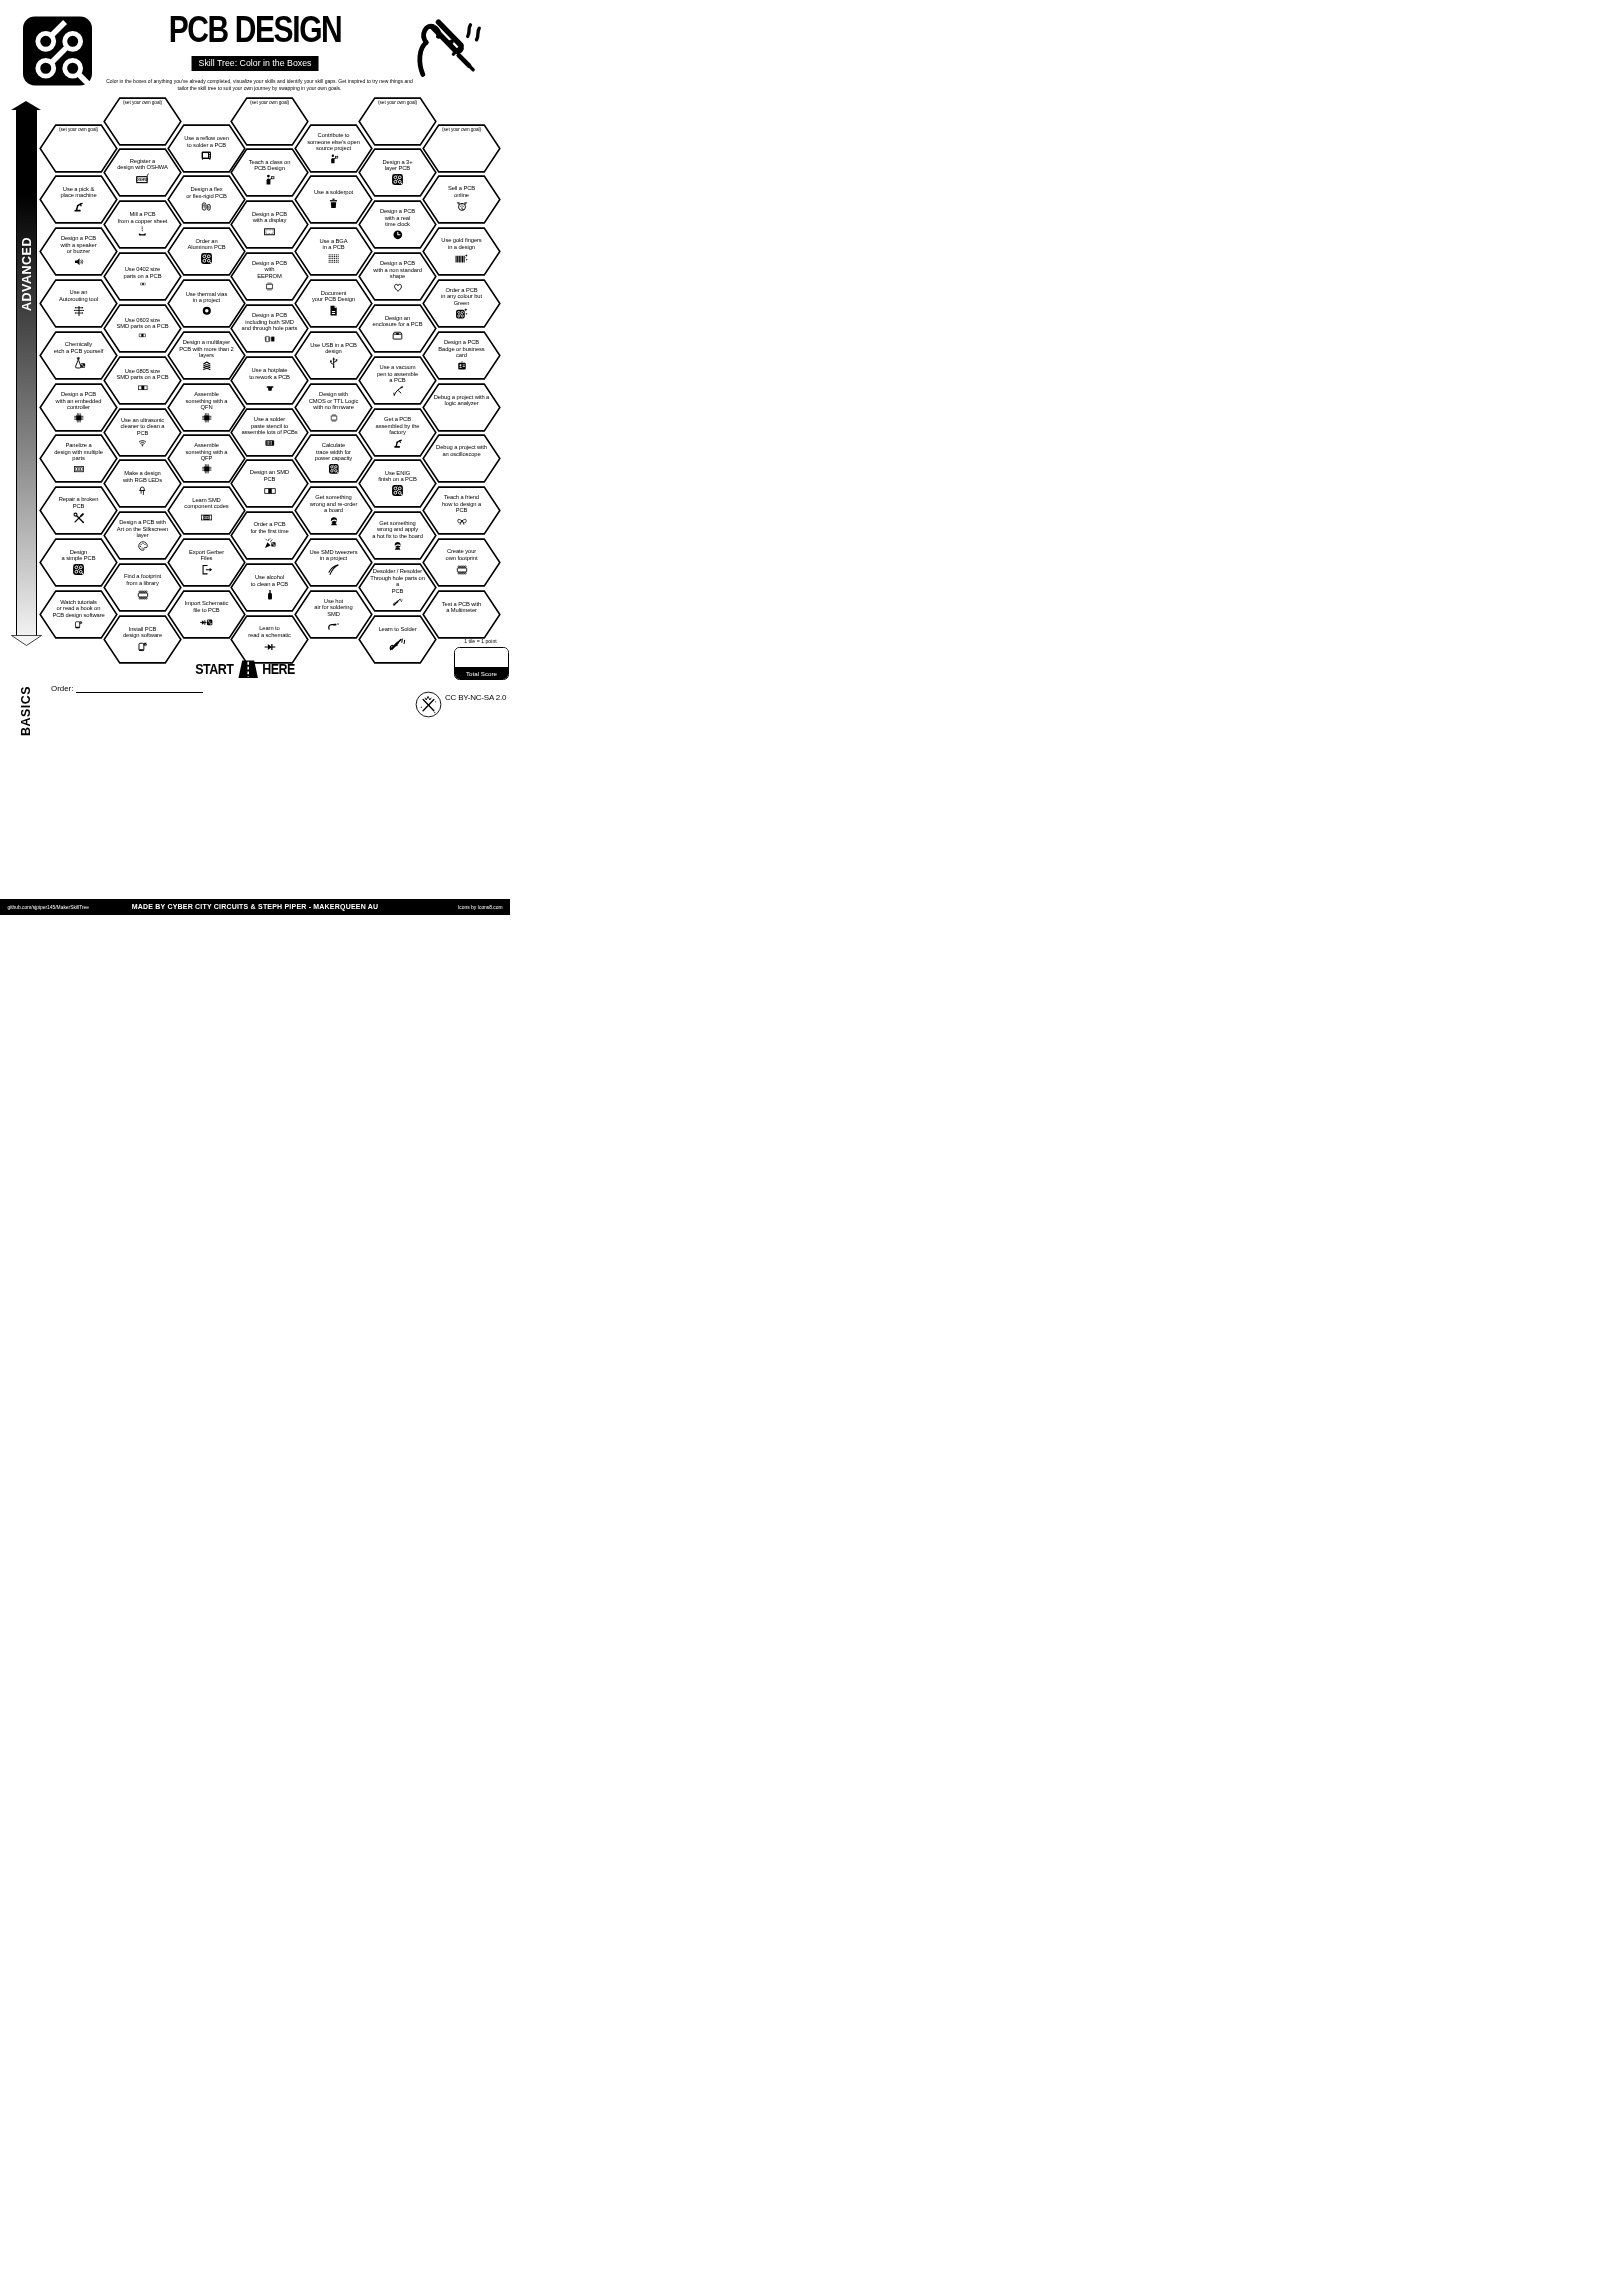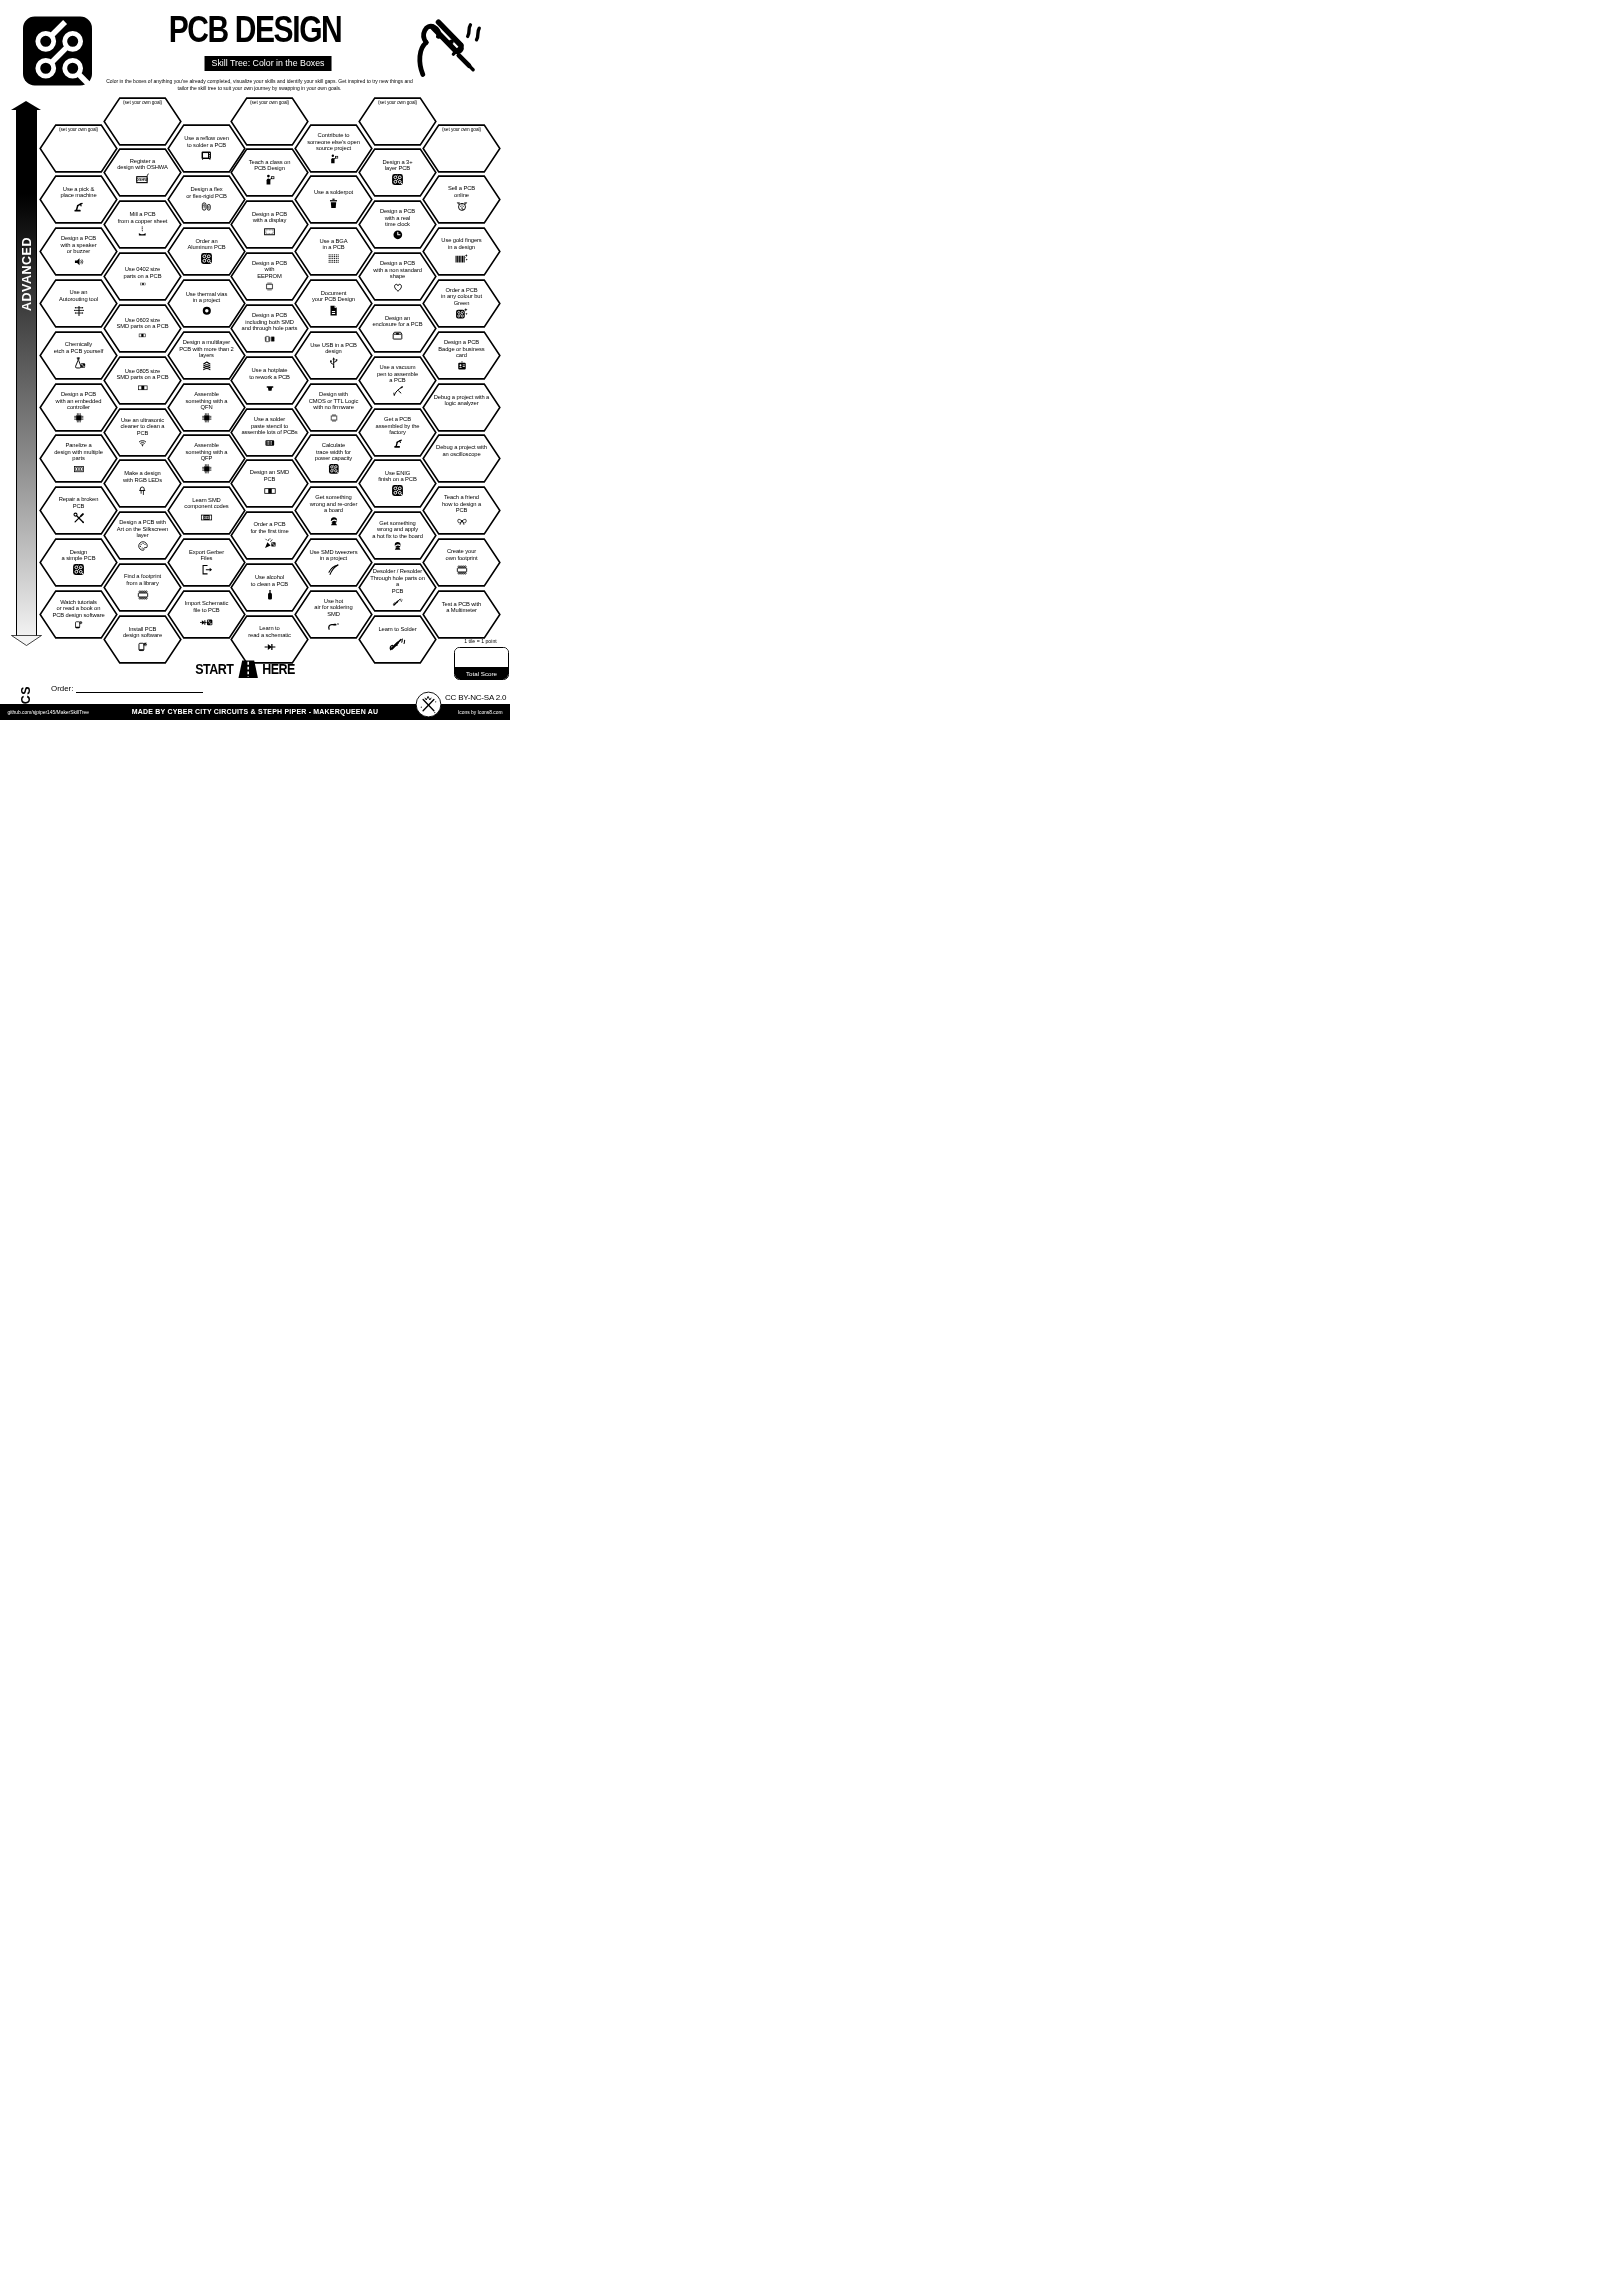--- a/index.html
+++ b/index.html
@@ -1,25 +1,25 @@
 <!DOCTYPE html>
 <html style="font-size:7.4px"><head>
 <meta charset="utf-8">
 <style>
   html,body{margin:0;padding:0;background:#fff;}
-  .page{position:relative;width:510px;height:720px;background:#fff;overflow:hidden;
+  .page{position:relative;width:510px;height:915px;background:#fff;overflow:hidden;
         font-family:"Liberation Sans",sans-serif;color:#000;}
 
   
   .pcb-logo{position:absolute;left:23px;top:15.7px;width:69px;height:70px;}
   .iron-logo{position:absolute;left:416px;top:15px;width:68px;height:70px;}
   .title{position:absolute;top:10.2px;left:0;right:0;text-align:center;font-weight:900;
          font-size:30px;letter-spacing:-1.4px;transform:scaleY(1.2);transform-origin:top center;white-space:nowrap;}
   .subtitle{position:absolute;top:56px;left:50%;transform:translateX(-50%);background:#000;color:#fff;
-            font-size:8.8px;font-weight:400;padding:2.3px 7px 2.8px;white-space:nowrap;margin-left:13px;}
+            font-size:8.8px;font-weight:400;padding:2.3px 7px 2.8px;white-space:nowrap;}
   .desc{position:absolute;top:78px;left:102px;width:315px;text-align:center;font-size:5px;line-height:1.4;}
 
   
   .skill-arrow{position:absolute;left:11px;top:101px;width:31px;height:545px;}
   .head-up{position:absolute;top:0;left:0;width:0;height:0;border-left:15.5px solid transparent;
            border-right:15.5px solid transparent;border-bottom:9.3px solid #000;}
   .arrow-body{position:absolute;top:8.8px;left:5.1px;width:19px;height:526px;
               background:linear-gradient(#000 0%,#000 16%,#4a4a4a 42%,#8a8a8a 66%,#c3c3c3 85%,#f2f2f2 100%);
               border-left:1px solid #000;border-right:1px solid #000;}
   .head-down{position:absolute;top:534px;left:0;width:31px;height:11px;}

